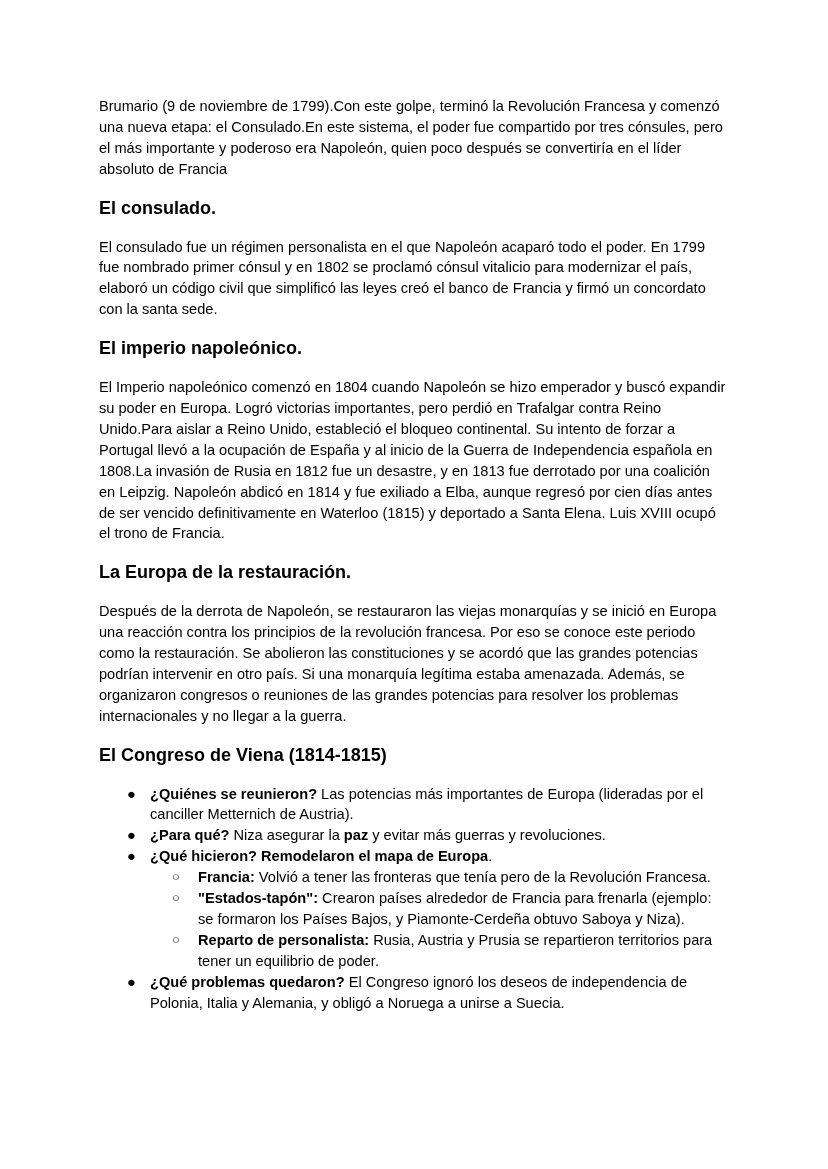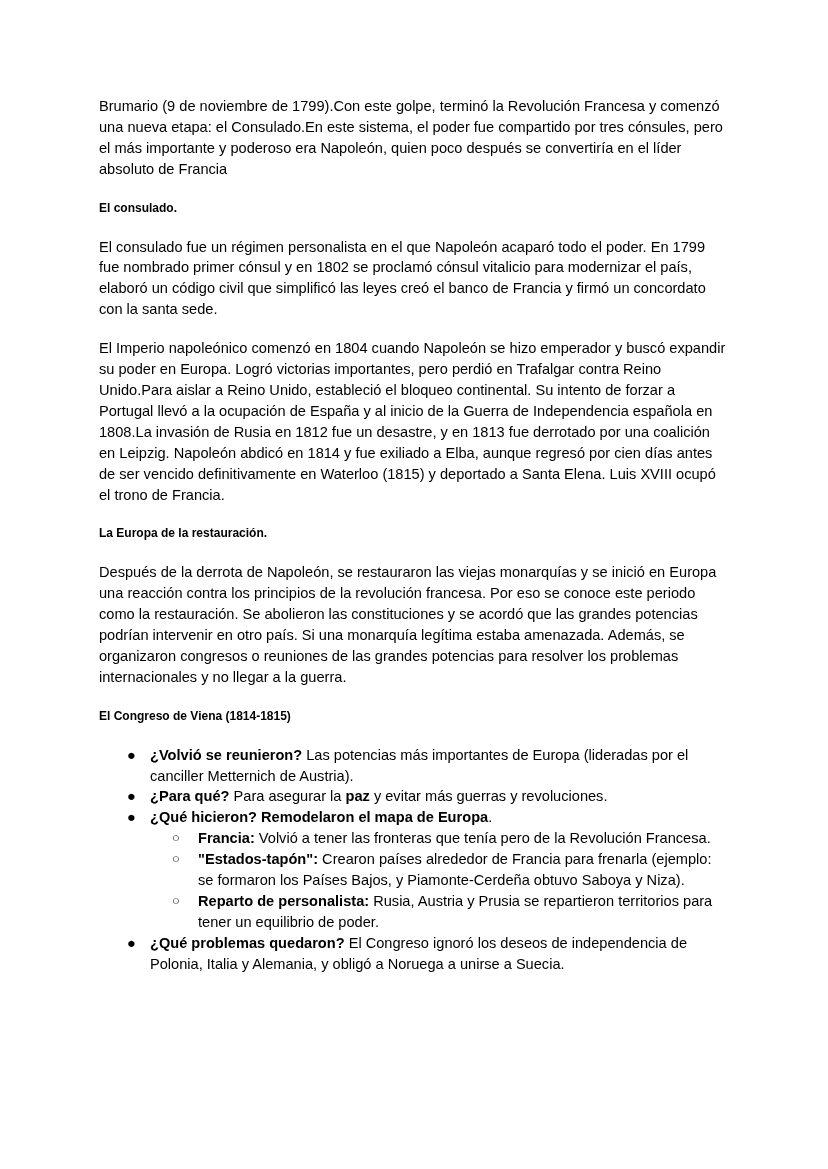--- a/index.html
+++ b/index.html
@@ -29,21 +29,21 @@
   }
   p.para {
     margin: 0 0 18px 0;
     font-size: 14.6px;
     line-height: 20.9px;
     text-align: left;
     color: #000000;
   }
   h2.heading {
     margin: 0 0 18px 0;
-    font-size: 12px;
+    font-size: 18px;
     line-height: 20.9px;
     font-weight: bold;
     color: #000000;
   }
   ul.bullets {
     list-style: none;
     margin: 0;
     padding: 0;
   }
   ul.bullets > li.bullet-item {
@@ -88,39 +88,40 @@
 
 <div class="page" style="background: rgb(255, 255, 255);">
   <div class="doc-body">
 
     <p class="para">Brumario (9 de noviembre de 1799).Con este golpe, terminó la Revolución Francesa y comenzó una nueva etapa: el Consulado.En este sistema, el poder fue compartido por tres cónsules, pero el más importante y poderoso era Napoleón, quien poco después se convertiría en el líder absoluto de Francia</p>
 
     <h2 class="heading">El consulado.</h2>
 
     <p class="para">El consulado fue un régimen personalista en el que Napoleón acaparó todo el poder. En 1799 fue nombrado primer cónsul y en 1802 se proclamó cónsul vitalicio para modernizar el país, elaboró un código civil que simplificó las leyes creó el banco de Francia y firmó un concordato con la santa sede.</p>
 
+    <h2 class="heading">El imperio napoleónico.</h2>
 
     <p class="para">El Imperio napoleónico comenzó en 1804 cuando Napoleón se hizo emperador y buscó expandir su poder en Europa. Logró victorias importantes, pero perdió en Trafalgar contra Reino Unido.Para aislar a Reino Unido, estableció el bloqueo continental. Su intento de forzar a Portugal llevó a la ocupación de España y al inicio de la Guerra de Independencia española en 1808.La invasión de Rusia en 1812 fue un desastre, y en 1813 fue derrotado por una coalición en Leipzig. Napoleón abdicó en 1814 y fue exiliado a Elba, aunque regresó por cien días antes de ser vencido definitivamente en Waterloo (1815) y deportado a Santa Elena. Luis XVIII ocupó el trono de Francia.</p>
 
     <h2 class="heading">La Europa de la restauración.</h2>
 
     <p class="para">Después de la derrota de Napoleón, se restauraron las viejas monarquías y se inició en Europa una reacción contra los principios de la revolución francesa. Por eso se conoce este periodo como la restauración. Se abolieron las constituciones y se acordó que las grandes potencias podrían intervenir en otro país. Si una monarquía legítima estaba amenazada. Además, se organizaron congresos o reuniones de las grandes potencias para resolver los problemas internacionales y no llegar a la guerra.</p>
 
     <h2 class="heading">El Congreso de Viena (1814-1815)</h2>
 
     <ul class="bullets">
 
       <li class="bullet-item">
         <span class="marker">●</span>
-        <span class="li-text"><b>¿Volvió se reunieron?</b><span> Las potencias más importantes de Europa (lideradas por el canciller Metternich de Austria).</span></span>
+        <span class="li-text"><b>¿Quiénes se reunieron?</b><span> Las potencias más importantes de Europa (lideradas por el canciller Metternich de Austria).</span></span>
       </li>
 
       <li class="bullet-item">
         <span class="marker">●</span>
-        <span class="li-text"><b>¿Para qué?</b><span> Para asegurar la </span><b>paz</b><span> y evitar más guerras y revoluciones.</span></span>
+        <span class="li-text"><b>¿Para qué?</b><span> Niza asegurar la </span><b>paz</b><span> y evitar más guerras y revoluciones.</span></span>
       </li>
 
       <li class="bullet-item">
         <span class="marker">●</span>
         <span class="li-text"><b>¿Qué hicieron? Remodelaron el mapa de Europa</b><span>.</span></span>
 
         <ul class="sub-bullets">
 
           <li class="sub-bullet-item">
             <span class="marker">○</span>

